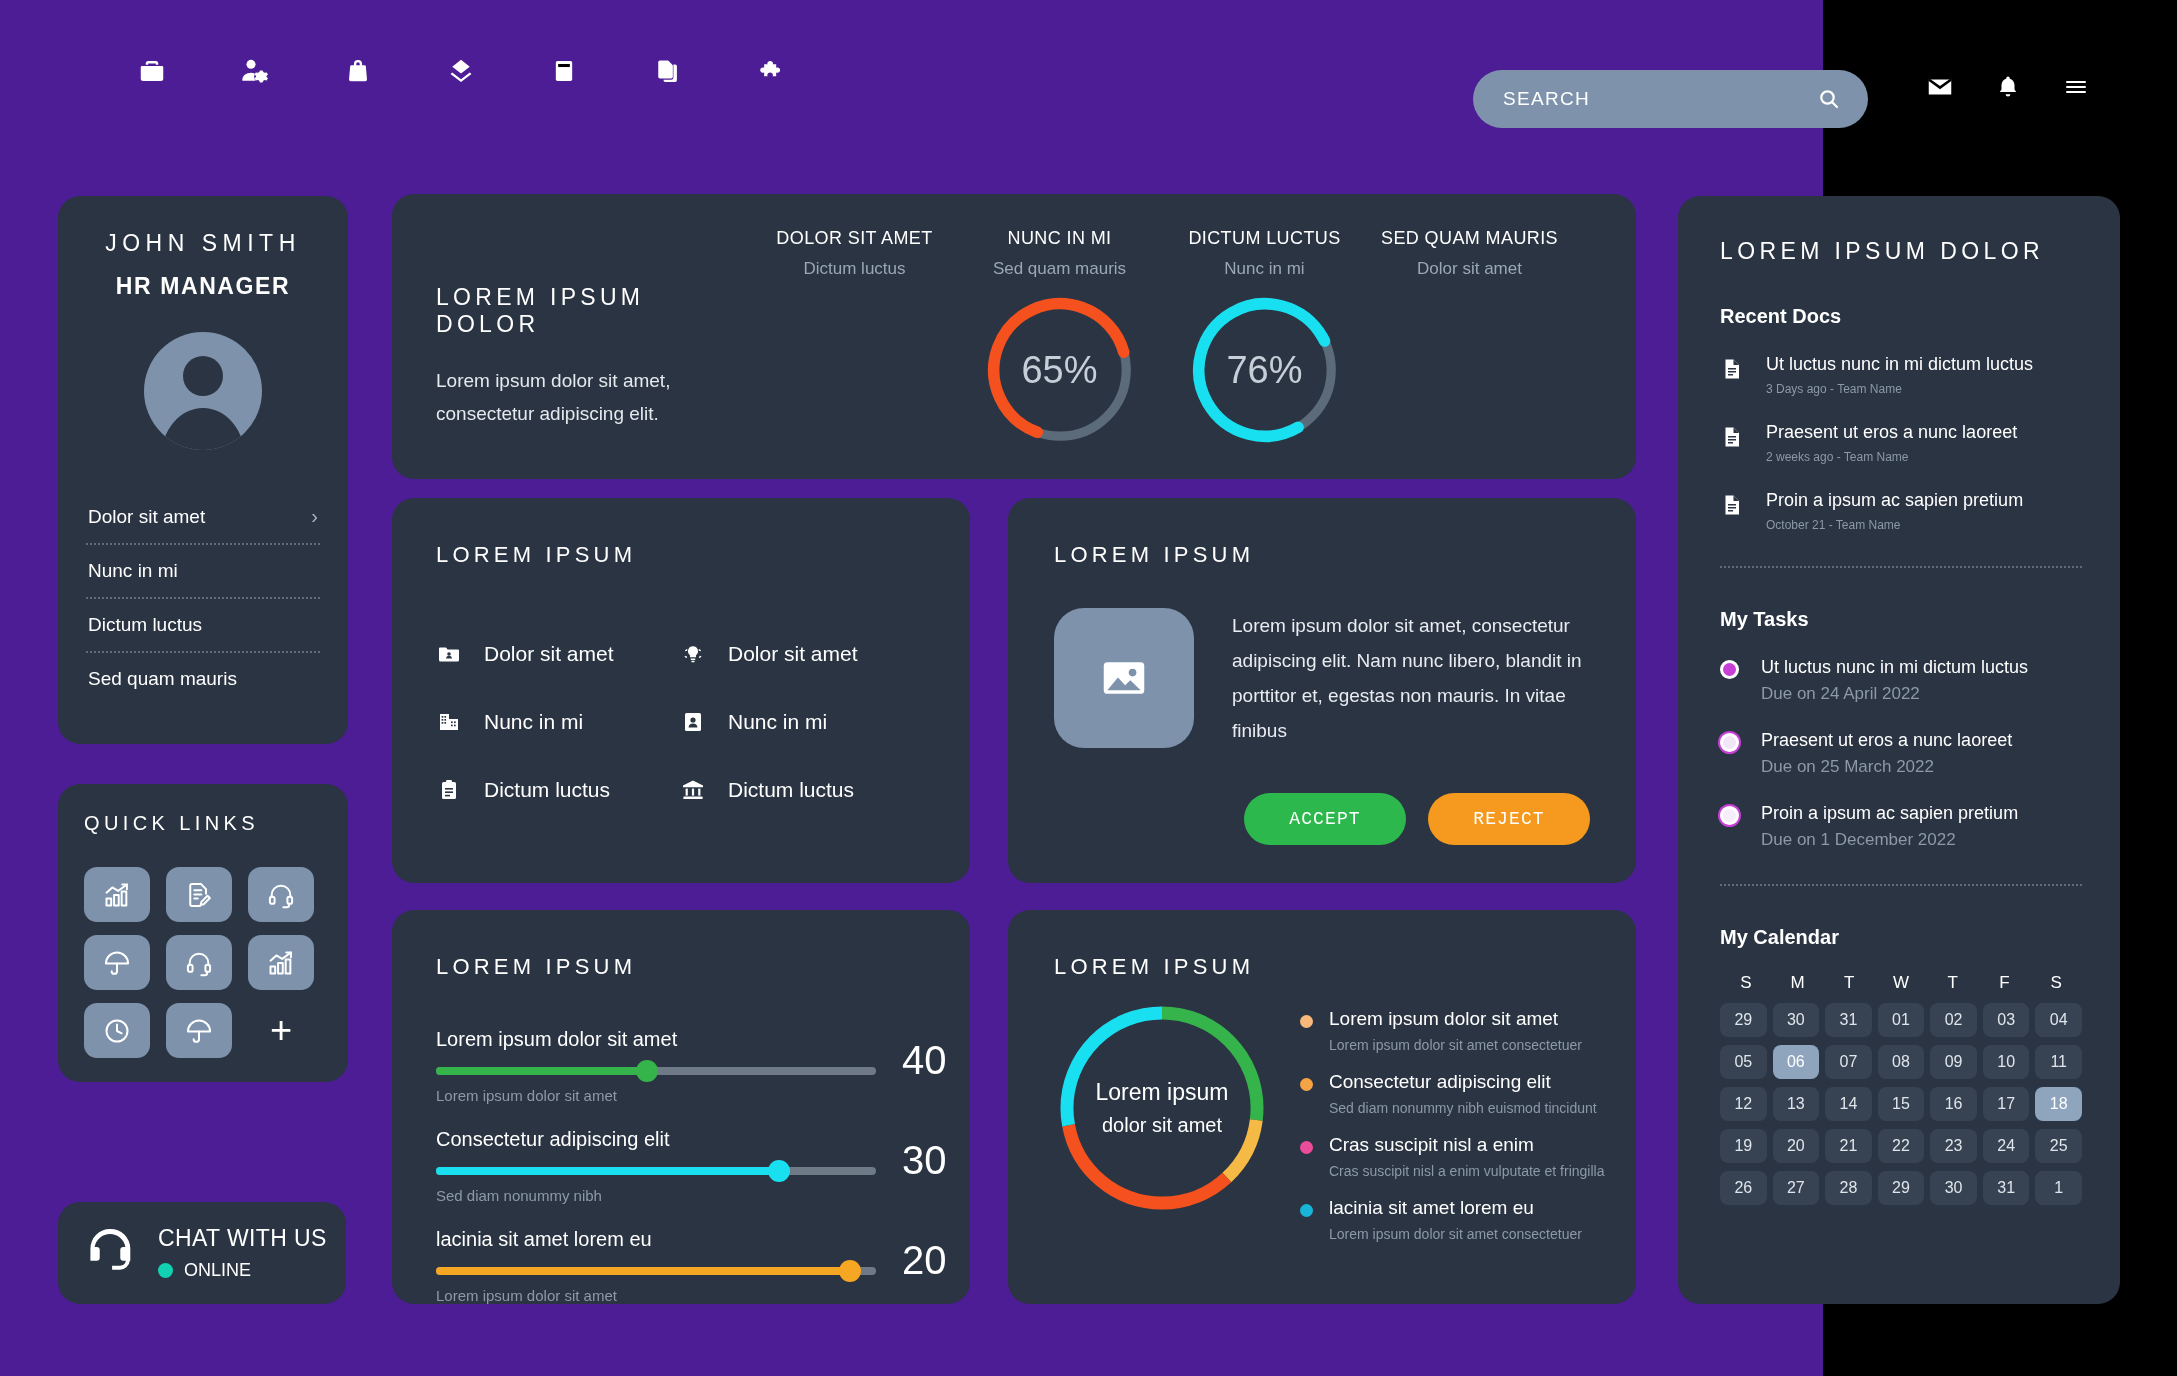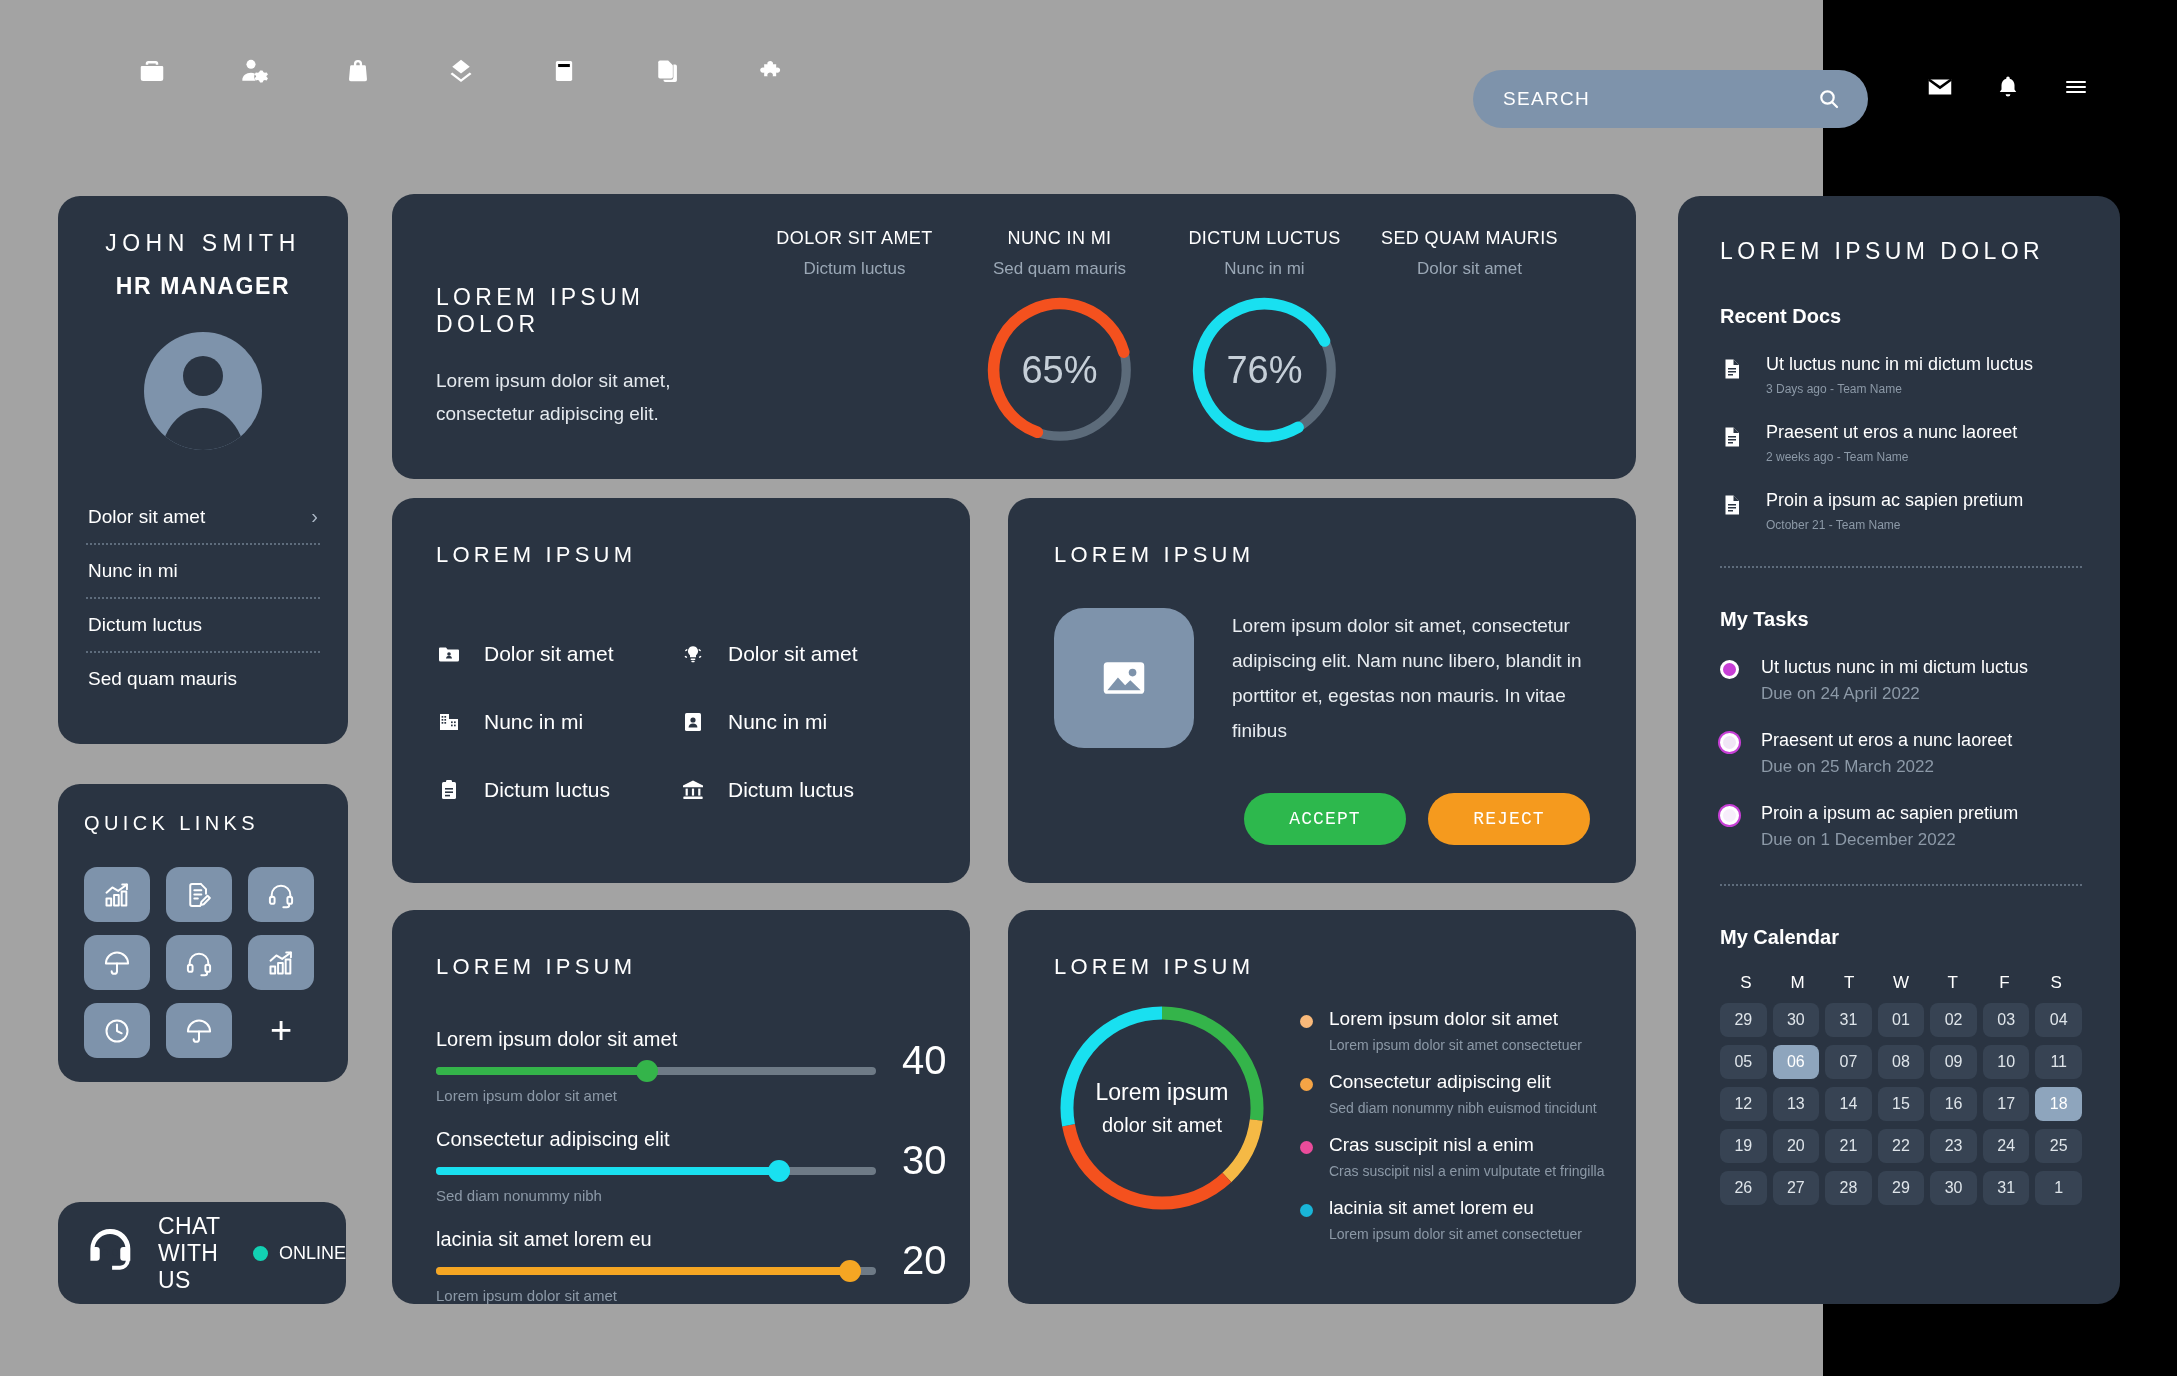--- a/index.html
+++ b/index.html
@@ -2,21 +2,21 @@
 <html><head>
 <meta charset="utf-8">
 <style>
   * { box-sizing: border-box; margin: 0; padding: 0; }
   html, body {
     width: 2177px; height: 1376px;
     background: #000000;
     font-family: "Liberation Sans", sans-serif;
     overflow: hidden;
   }
-  .app { position: relative; width: 1823px; height: 1376px; background: #a3a3a3; }
+  .app { position: relative; width: 1823px; height: 1376px; background: #4c1d95; }
 
   
   .header {
     position: absolute; left: 0; top: 0; width: 2177px; height: 142px;
     display: flex; align-items: center;
   }
   .nav-icons { display: flex; align-items: center; margin-left: 100px; gap: 0; }
   .nav-icon {
     width: 103px; height: 56px; display: flex; align-items: center; justify-content: center;
     cursor: pointer;
@@ -87,21 +87,21 @@
   }
   .q-plus {
     width: 66px; height: 55px; display: flex; align-items: center; justify-content: center;
     color: #ffffff; font-size: 38px; font-weight: 300; cursor: pointer;
   }
 
   .chat-card {
     position: absolute; left: 58px; top: 1202px; width: 288px; height: 102px;
     display: flex; align-items: center; padding-left: 24px; gap: 20px; cursor: pointer;
   }
-  .chat-texts { display: flex; gap: 8px; }
+  .chat-texts { display: flex; flex-direction: column; gap: 8px; }
   .chat-title { color: #ffffff; font-size: 23px; letter-spacing: 0.4px; }
   .chat-status { display: flex; align-items: center; gap: 11px; }
   .chat-dot { width: 15px; height: 15px; border-radius: 50%; background: #12d1b3; }
   .chat-online { color: #ffffff; font-size: 18px; }
 
   
   .stats-card {
     position: absolute; left: 392px; top: 194px; width: 1244px; height: 285px;
     padding: 0;
   }

